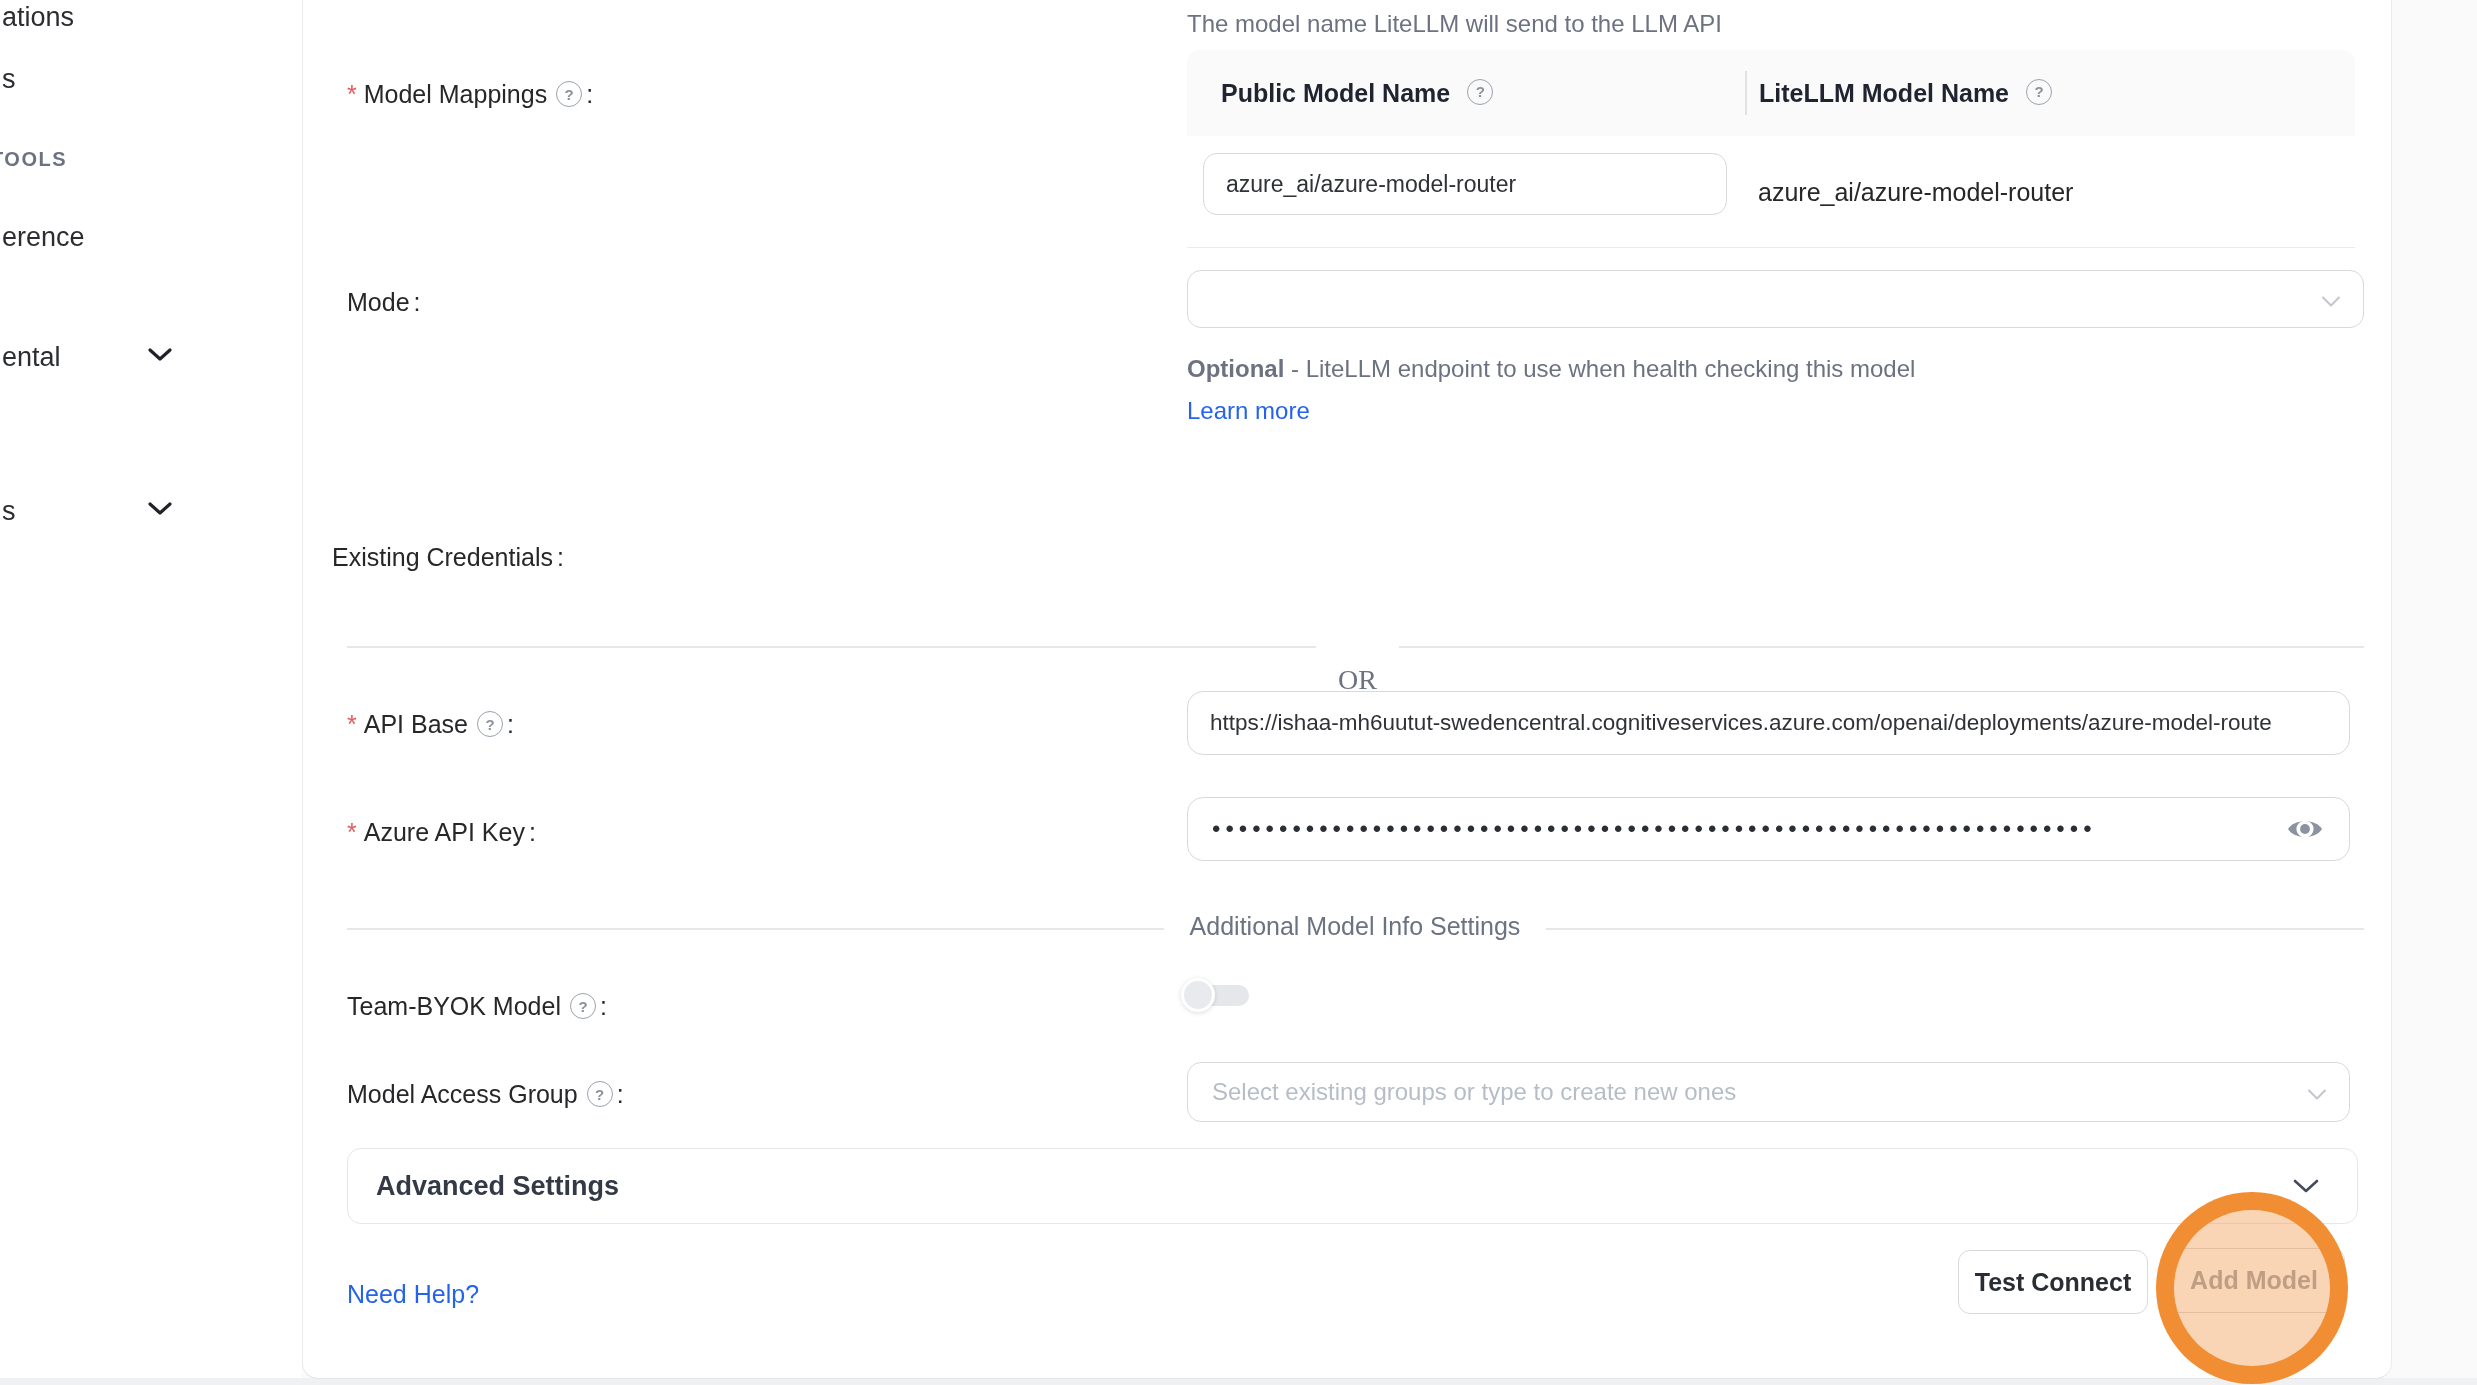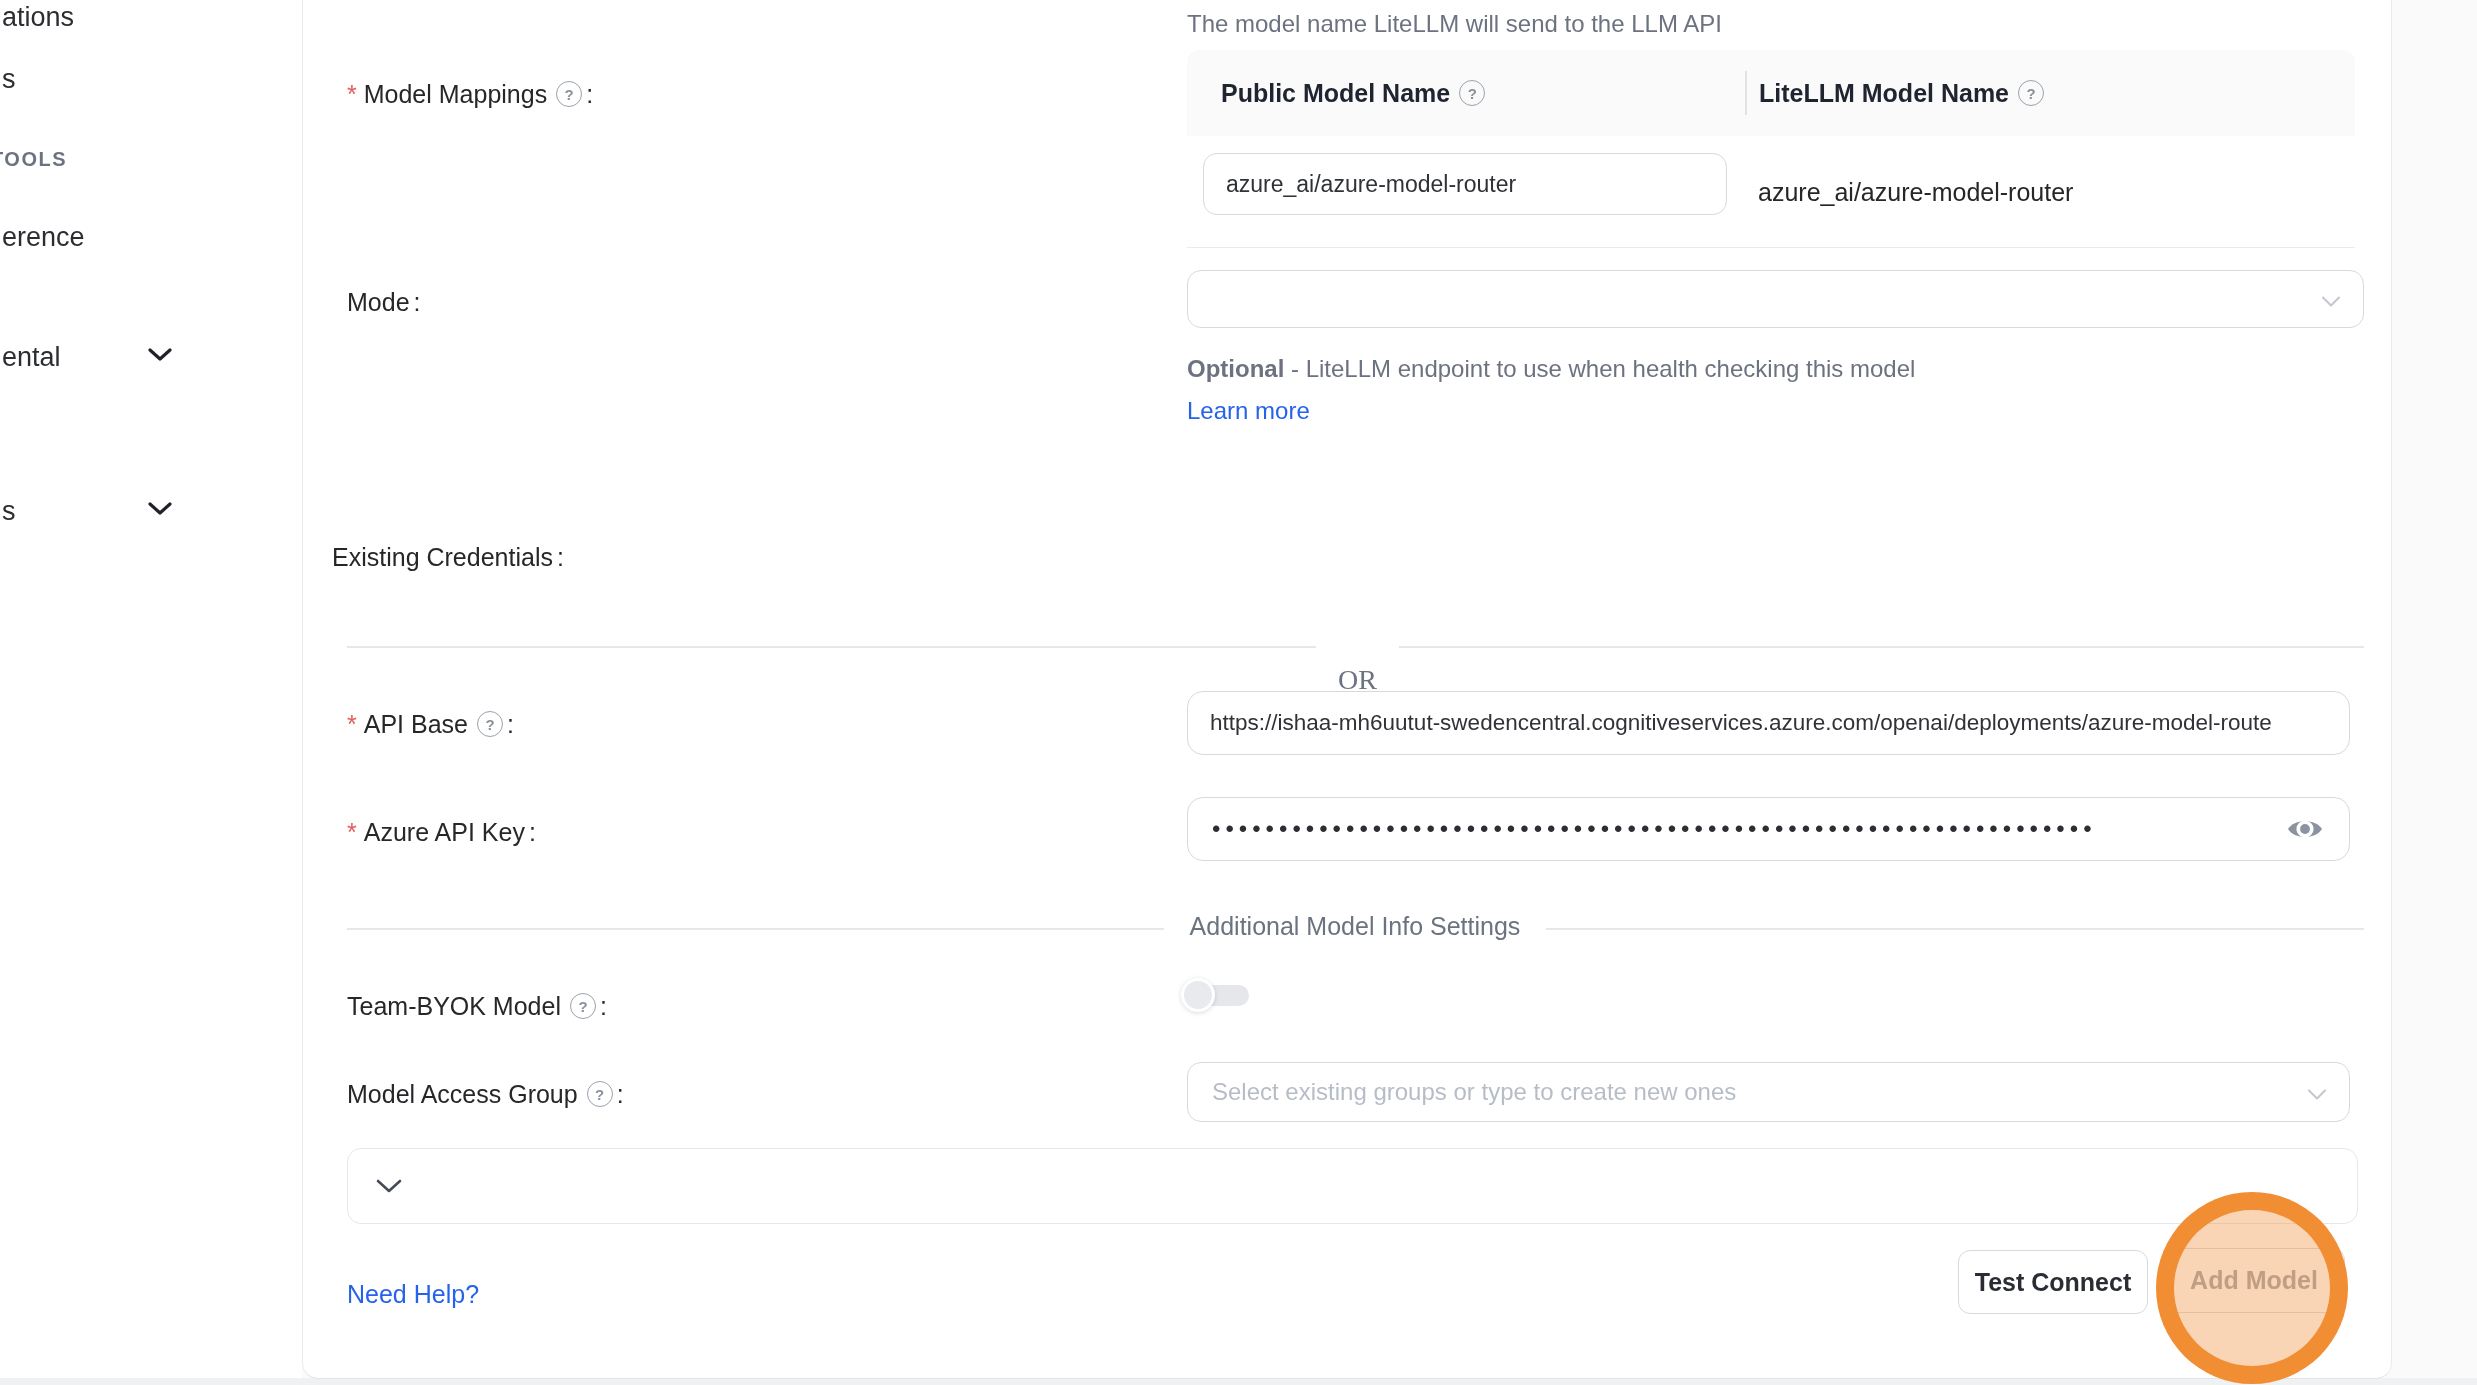--- a/index.html
+++ b/index.html
@@ -52,21 +52,21 @@
     position:absolute; background:#fff; border:1.2px solid #d9d9d9; border-radius:14px;
     font-family:inherit; font-size:23px; color:#303238; padding:0 22px; outline:none;
   }
 
   
   .mm-table { position:absolute; left:1187px; top:50px; width:1168px; }
   .mm-head {
     position:relative; height:86px; background:#fafafa; border-radius:12px 12px 0 0;
     display:flex; align-items:center;
   }
-  .mm-th { display:flex; align-items:center; font-size:25px; font-weight:700; color:#1f2430; }
+  .mm-th { display:flex; align-items:flex-start; font-size:25px; font-weight:700; color:#1f2430;gap:8px; }
   .mm-th1 { padding-left:34px; width:558px; }
   .mm-th2 { padding-left:14px; }
   .mm-col-div { position:absolute; left:558px; top:21px; width:2px; height:44px; background:#e0e2e6; }
   .mm-row { position:relative; height:112px; border-bottom:1.2px solid #eaebee; }
   .mm-value { position:absolute; left:571px; top:50%; transform:translateY(-50%); font-size:25px; color:#27272a; white-space:nowrap; }
 
   
   .div-line { position:absolute; height:1.5px; background:#e5e7eb; }
   .div-text { position:absolute; text-align:center; font-size:25px; color:#6b7280; white-space:nowrap; }
 
@@ -233,20 +233,21 @@
   <div class="select" style="left:1187px; top:1062px; width:1163px; height:60px;">
     <span class="placeholder">Select existing groups or type to create new ones</span>
     <span class="chev">
       <svg width="20" height="12" viewBox="0 0 20 12">
           <polyline points="2,2 10,10 18,2" fill="none" stroke="#c3c6cc" stroke-width="2" stroke-linecap="round" stroke-linejoin="round"></polyline>
         </svg>
     </span>
   </div>
 
   <div class="adv-panel">
+    <div class="adv-title">Advanced Settings</div>
     <span style="line-height:0;">
       <svg width="26" height="15" viewBox="0 0 26 15">
           <polyline points="2,2 13,12 24,2" fill="none" stroke="#454c59" stroke-width="2.6" stroke-linecap="round" stroke-linejoin="round"></polyline>
         </svg>
     </span>
   </div>
 
   <a class="link abs" style="left:347px; top:1280px;">Need Help?</a>
   <button class="btn btn-default" style="left:1958px; top:1250px; width:190px; height:64px;">Test Connect</button>
   <button class="btn btn-disabled" style="left:2163px; top:1248px; width:182px; height:65px;">Add Model</button>

